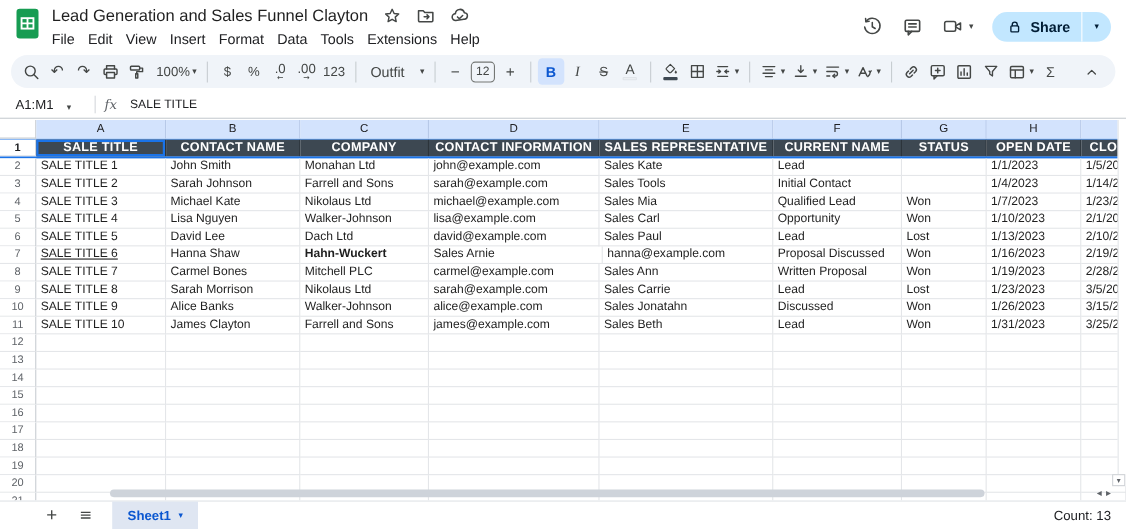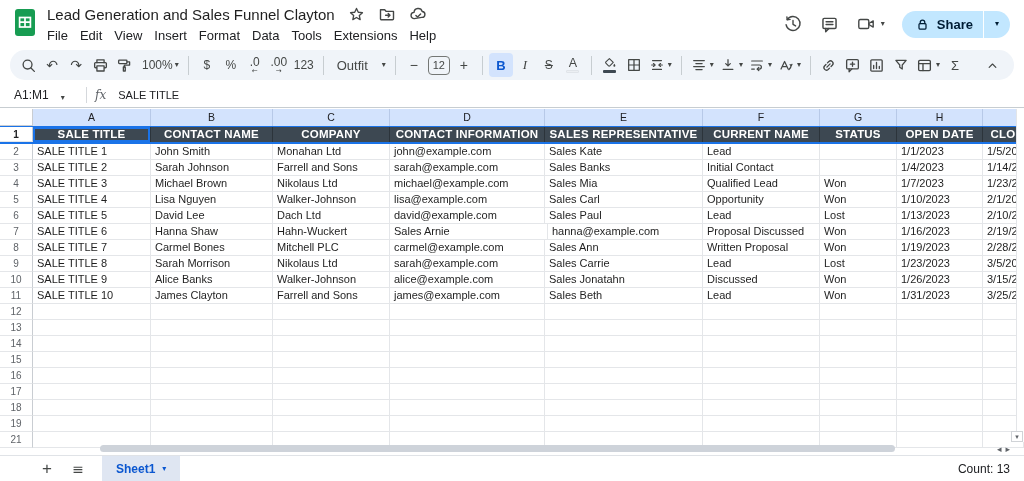--- a/index.html
+++ b/index.html
@@ -395,30 +395,30 @@
           <div class="cell" style="width: 77px;"></div>
           <div class="cell" style="width: 86px;">1/1/2023</div>
           <div class="cell" style="width: 41px;">1/5/20</div>
         </div>
         <div class="row">
           <div class="rowhead">3</div>
           <div class="cell" style="width: 118px;">SALE TITLE 2</div>
           <div class="cell" style="width: 122px;">Sarah Johnson</div>
           <div class="cell" style="width: 117px;">Farrell and Sons</div>
           <div class="cell" style="width: 155px;">sarah@example.com</div>
-          <div class="cell" style="width: 158px;">Sales Banks</div>
+          <div class="cell" style="width: 158px;">Sales Tools</div>
           <div class="cell" style="width: 117px;">Initial Contact</div>
           <div class="cell" style="width: 77px;"></div>
           <div class="cell" style="width: 86px;">1/4/2023</div>
           <div class="cell" style="width: 41px;">1/14/2</div>
         </div>
         <div class="row">
           <div class="rowhead">4</div>
           <div class="cell" style="width: 118px;">SALE TITLE 3</div>
-          <div class="cell" style="width: 122px;">Michael Brown</div>
+          <div class="cell" style="width: 122px;">Michael Kate</div>
           <div class="cell" style="width: 117px;">Nikolaus Ltd</div>
           <div class="cell" style="width: 155px;">michael@example.com</div>
           <div class="cell" style="width: 158px;">Sales Mia</div>
           <div class="cell" style="width: 117px;">Qualified Lead</div>
           <div class="cell" style="width: 77px;">Won</div>
           <div class="cell" style="width: 86px;">1/7/2023</div>
           <div class="cell" style="width: 41px;">1/23/2</div>
         </div>
         <div class="row">
           <div class="rowhead">5</div>
@@ -439,23 +439,23 @@
           <div class="cell" style="width: 117px;">Dach Ltd</div>
           <div class="cell" style="width: 155px;">david@example.com</div>
           <div class="cell" style="width: 158px;">Sales Paul</div>
           <div class="cell" style="width: 117px;">Lead</div>
           <div class="cell" style="width: 77px;">Lost</div>
           <div class="cell" style="width: 86px;">1/13/2023</div>
           <div class="cell" style="width: 41px;">2/10/2</div>
         </div>
         <div class="row">
           <div class="rowhead">7</div>
-          <div class="cell" style="width: 118px;">SALE TITLE 6</div>
+          <div class="cell" style="width: 118px; text-decoration: underline;">SALE TITLE 6</div>
           <div class="cell" style="width: 122px;">Hanna Shaw</div>
-          <div class="cell" style="width: 117px;">Hahn-Wuckert</div>
+          <div class="cell" style="width: 117px; font-weight: bold;">Hahn-Wuckert</div>
           <div class="cell" style="width: 158px;">Sales Arnie</div>
           <div class="cell" style="width: 155px;">hanna@example.com</div>
           <div class="cell" style="width: 117px;">Proposal Discussed</div>
           <div class="cell" style="width: 77px;">Won</div>
           <div class="cell" style="width: 86px;">1/16/2023</div>
           <div class="cell" style="width: 41px;">2/19/2</div>
         </div>
         <div class="row">
           <div class="rowhead">8</div>
           <div class="cell" style="width: 118px;">SALE TITLE 7</div>
@@ -594,20 +594,32 @@
           <div class="cell" style="width: 122px;"></div>
           <div class="cell" style="width: 117px;"></div>
           <div class="cell" style="width: 155px;"></div>
           <div class="cell" style="width: 158px;"></div>
           <div class="cell" style="width: 117px;"></div>
           <div class="cell" style="width: 77px;"></div>
           <div class="cell" style="width: 86px;"></div>
           <div class="cell" style="width: 41px;"></div>
         </div>
         <div class="row">
+          <div class="rowhead">20</div>
+          <div class="cell" style="width: 118px;"></div>
+          <div class="cell" style="width: 122px;"></div>
+          <div class="cell" style="width: 117px;"></div>
+          <div class="cell" style="width: 155px;"></div>
+          <div class="cell" style="width: 158px;"></div>
+          <div class="cell" style="width: 117px;"></div>
+          <div class="cell" style="width: 77px;"></div>
+          <div class="cell" style="width: 86px;"></div>
+          <div class="cell" style="width: 41px;"></div>
+        </div>
+        <div class="row">
           <div class="rowhead">21</div>
           <div class="cell" style="width: 118px;"></div>
           <div class="cell" style="width: 122px;"></div>
           <div class="cell" style="width: 117px;"></div>
           <div class="cell" style="width: 155px;"></div>
           <div class="cell" style="width: 158px;"></div>
           <div class="cell" style="width: 117px;"></div>
           <div class="cell" style="width: 77px;"></div>
           <div class="cell" style="width: 86px;"></div>
           <div class="cell" style="width: 41px;"></div>

